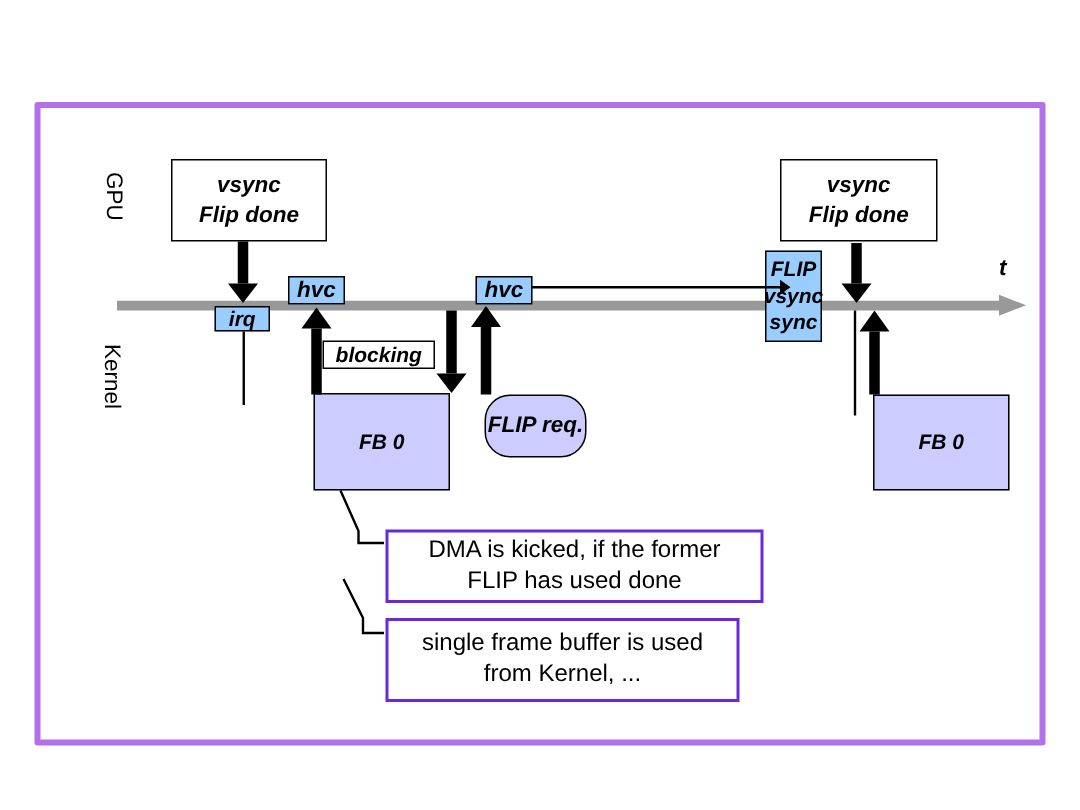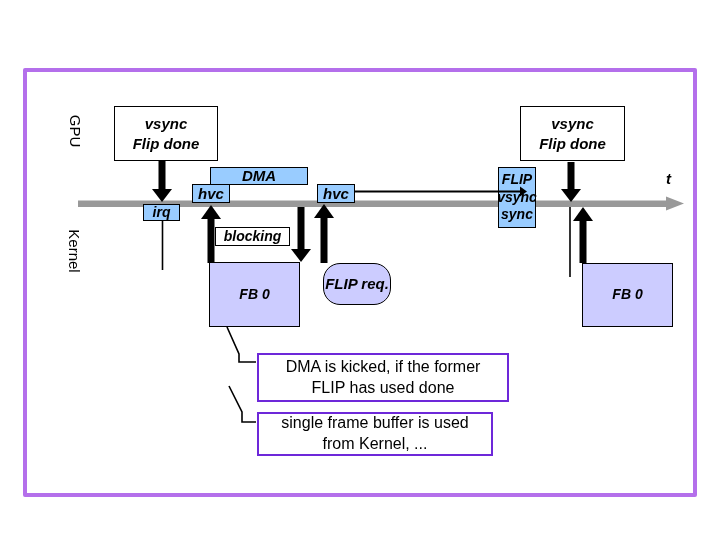--- a/index.html
+++ b/index.html
@@ -48,40 +48,39 @@
   <div class="t-label" style="left:666px;top:170px;">t</div>
 
   <div class="box col white fs15" style="left:114px;top:106px;width:104px;height:55px;">
     <span>vsync</span>
     <span>Flip done</span>
   </div>
   <div class="box col white fs15" style="left:520px;top:106px;width:105px;height:55px;">
     <span>vsync</span>
     <span>Flip done</span>
   </div>
-  <div class="box blue fs15" style="left:210px;top:167px;width:98px;height:18px;">DMA</div>
   <div class="box blue fs15" style="left:192px;top:184px;width:38px;height:19px;">hvc</div>
   <div class="box blue fs15" style="left:317px;top:184px;width:38px;height:19px;">hvc</div>
-  <div class="box col blue fs14" style="left:498px;top:167px;width:38px;height:61px;">
+  <div class="box col blue fs14" style="left:510px;top:167px;width:38px;height:61px;">
     <span>FLIP</span>
     <span>vsync</span>
     <span>sync</span>
   </div>
 
   <div class="box blue fs14" style="left:143px;top:204px;width:37px;height:17px;">irq</div>
   <div class="box white fs14" style="left:215px;top:227px;width:75px;height:19px;">blocking</div>
   <div class="box lav fs14" style="left:209px;top:262px;width:91px;height:65px;">FB 0</div>
   <div class="box lav fs15" style="left:323px;top:263px;width:68px;height:42px;border-radius:17px;">FLIP req.</div>
   <div class="box lav fs14" style="left:582px;top:263px;width:91px;height:64px;">FB 0</div>
 
   <div class="callout" style="left:257px;top:353px;width:252px;height:49px;">
     <span>DMA is kicked, if the former</span>
     <span>FLIP has used done</span>
   </div>
-  <div class="callout" style="left:257px;top:412px;width:236px;height:44px;">
+  <div class="callout" style="left:257px;top:412px;width:236px;height:56px;">
     <span>single frame buffer is used</span>
     <span>from Kernel, ...</span>
   </div>
 
   <svg id="fg-layer" class="layer" width="720" height="540">
 
     <g>
       <rect x="158.5" y="161" width="7" height="28" fill="#000"></rect>
       <polygon points="152,189 172,189 162,202" fill="#000"></polygon>
     </g>

